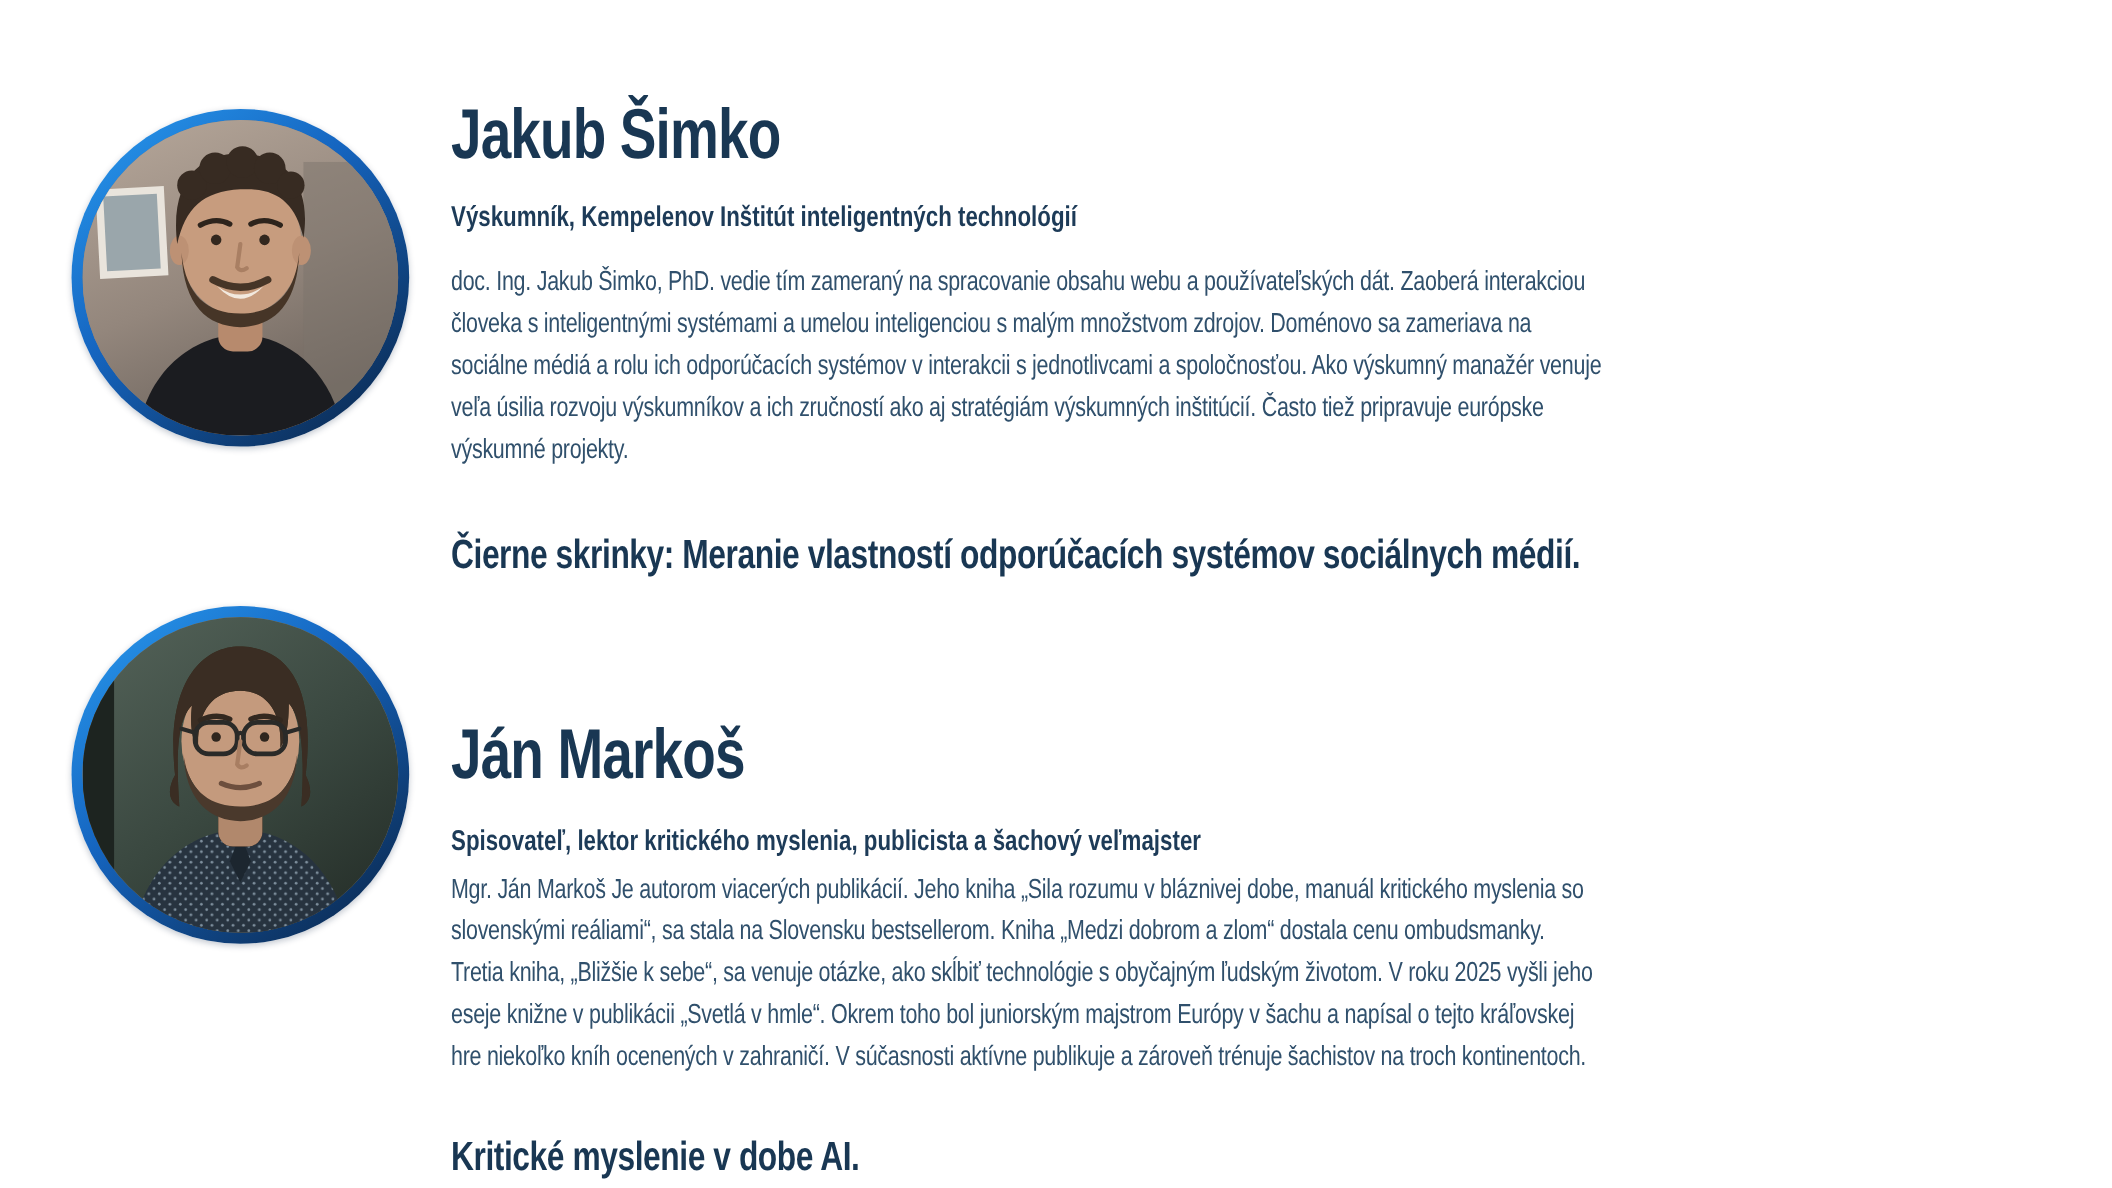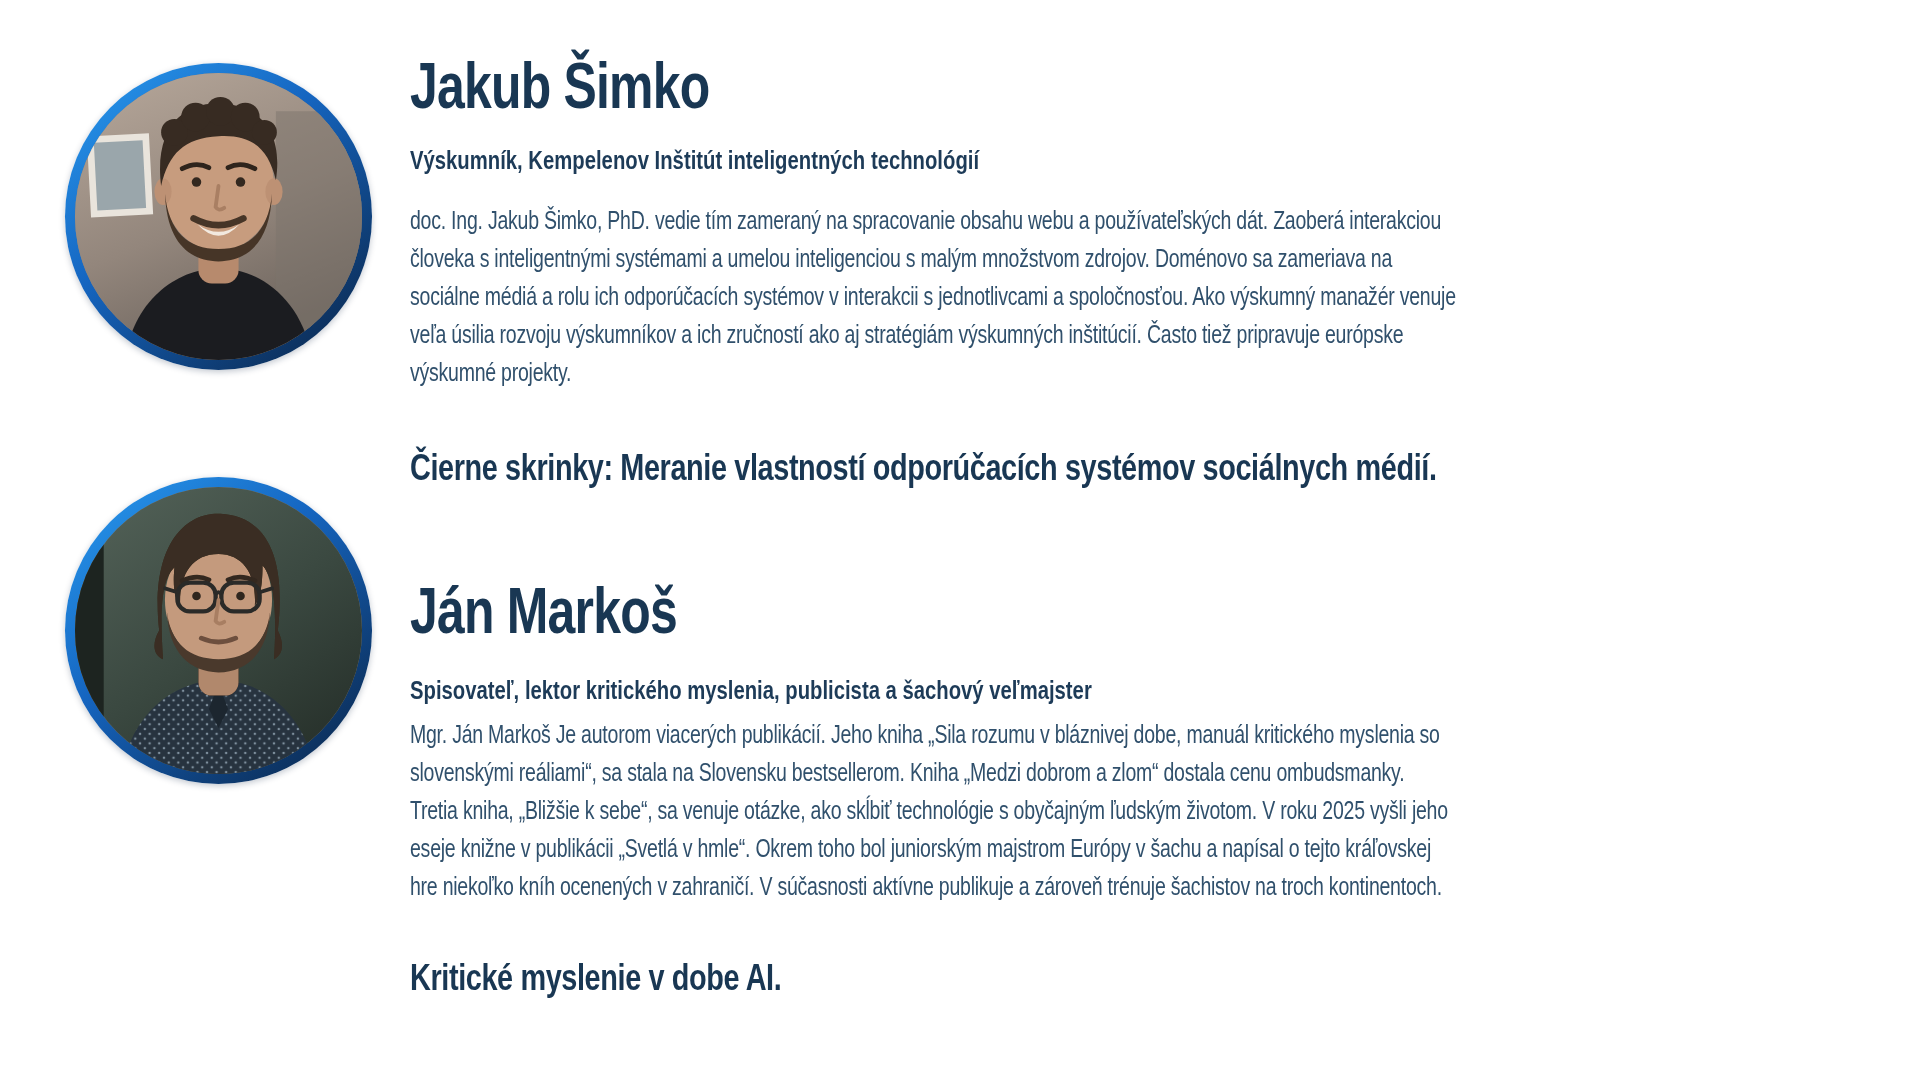--- a/index.html
+++ b/index.html
@@ -12,23 +12,24 @@
     position: relative;
     width: 1920px; height: 1080px;
     background: #ffffff;
     overflow: hidden;
   }
   .profile {
     position: absolute;
     left: 65px;
     display: flex;
     align-items: flex-start;
+    margin-top: 36px;
   }
   .profile.p1 { top: 55px; }
-  .profile.p2 { top: 477px; }
+  .profile.p2 { top: 515px; }
 
   .photo-ring {
     flex: 0 0 auto;
     width: 287px; height: 287px;
     padding: 10px;
     border-radius: 50%;
     background: linear-gradient(140deg, #2a9df2 0%, #1565c0 42%, #0a2140 100%);
     box-shadow: 0 2px 6px rgba(10,33,64,0.25);
   }
   .p1 .photo-ring { margin-top: 8px; }

